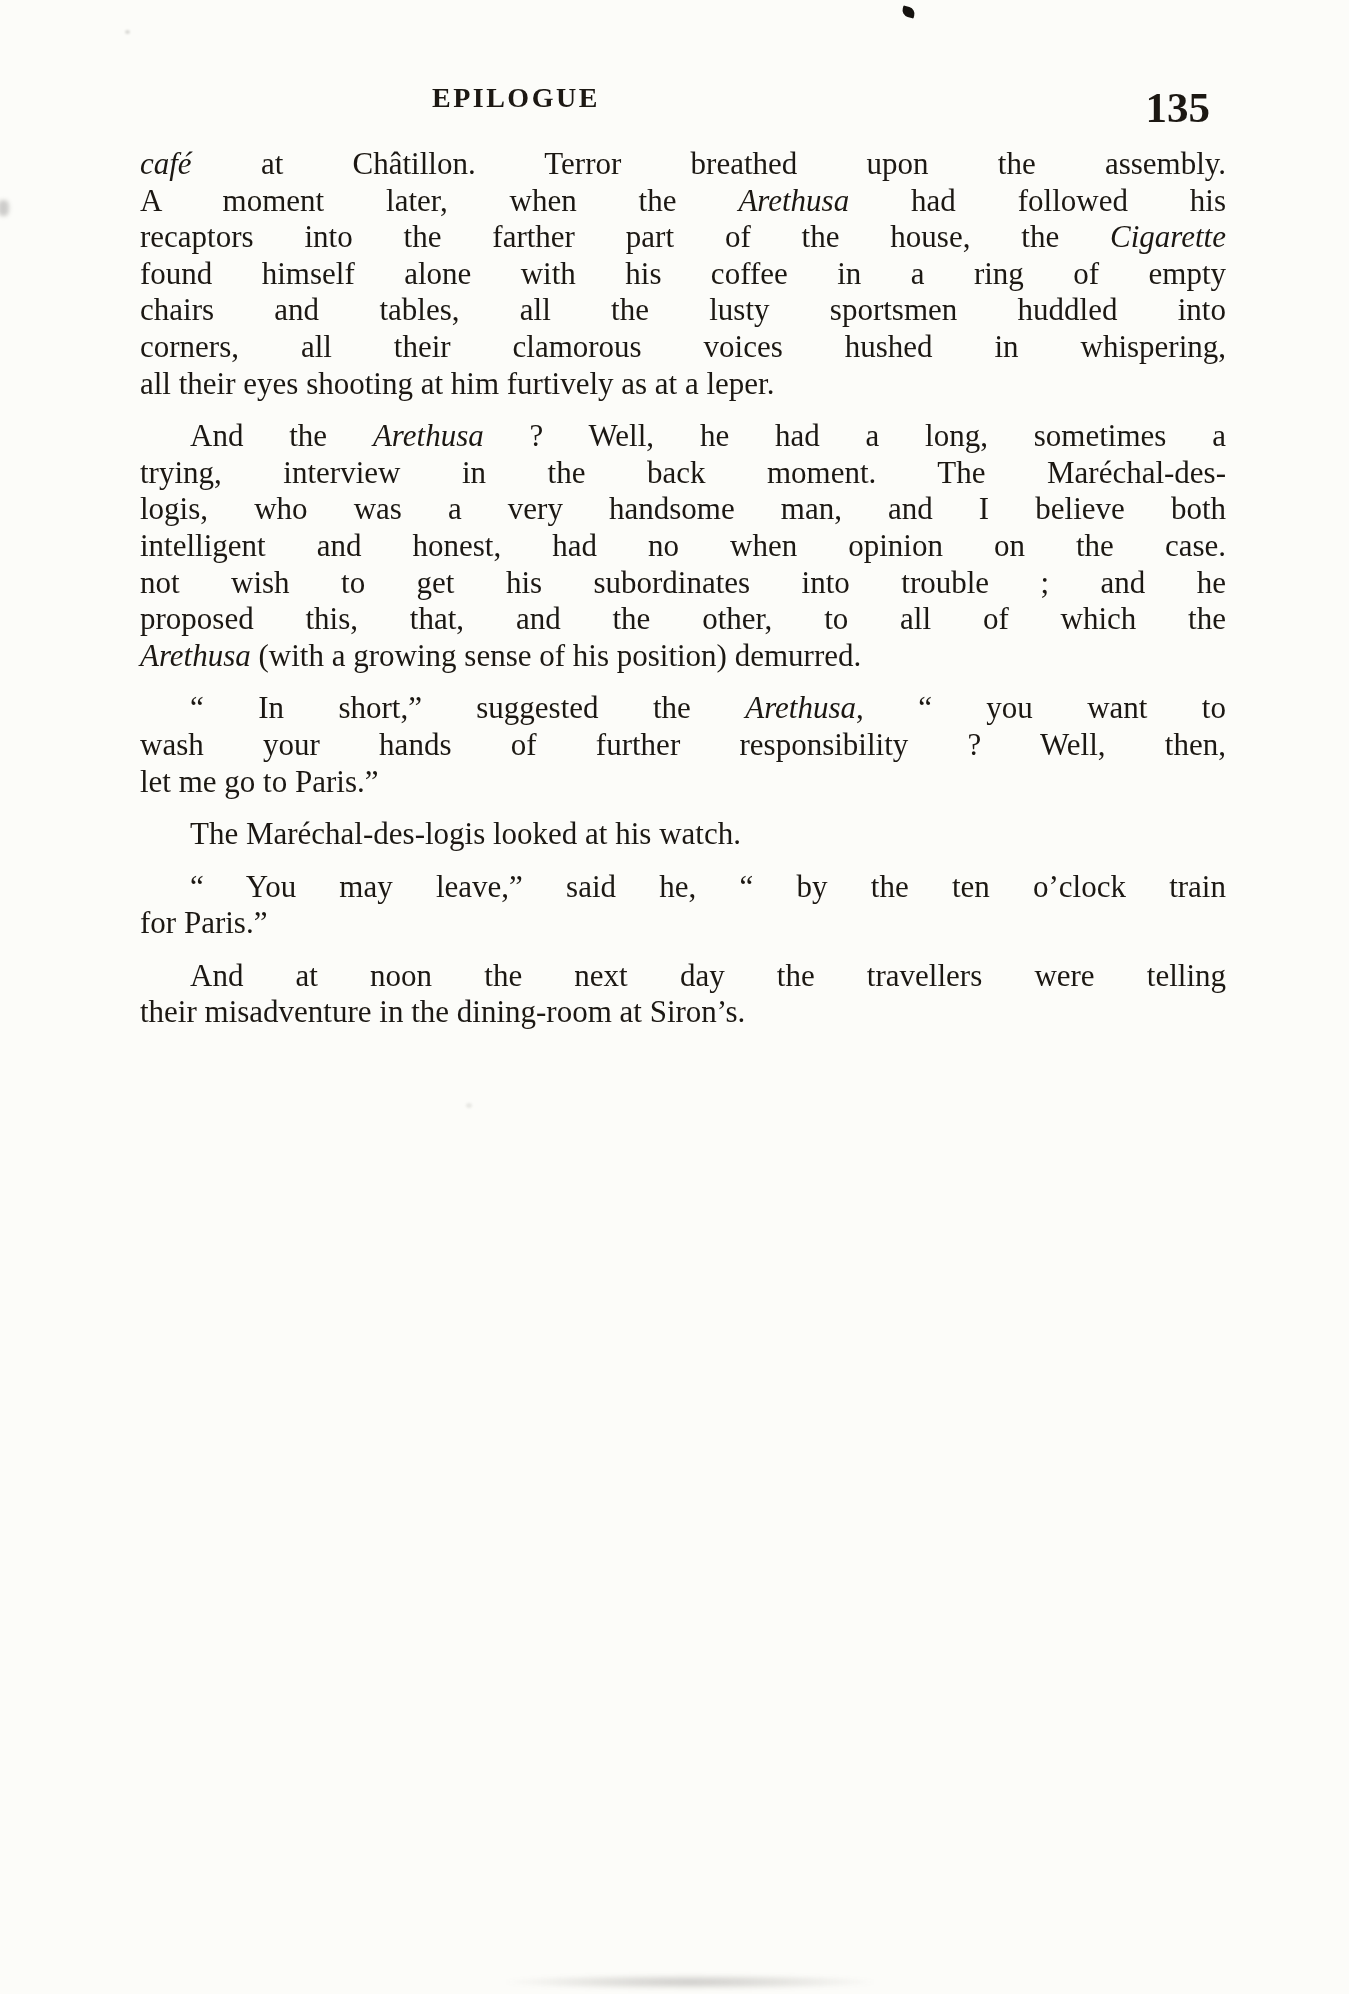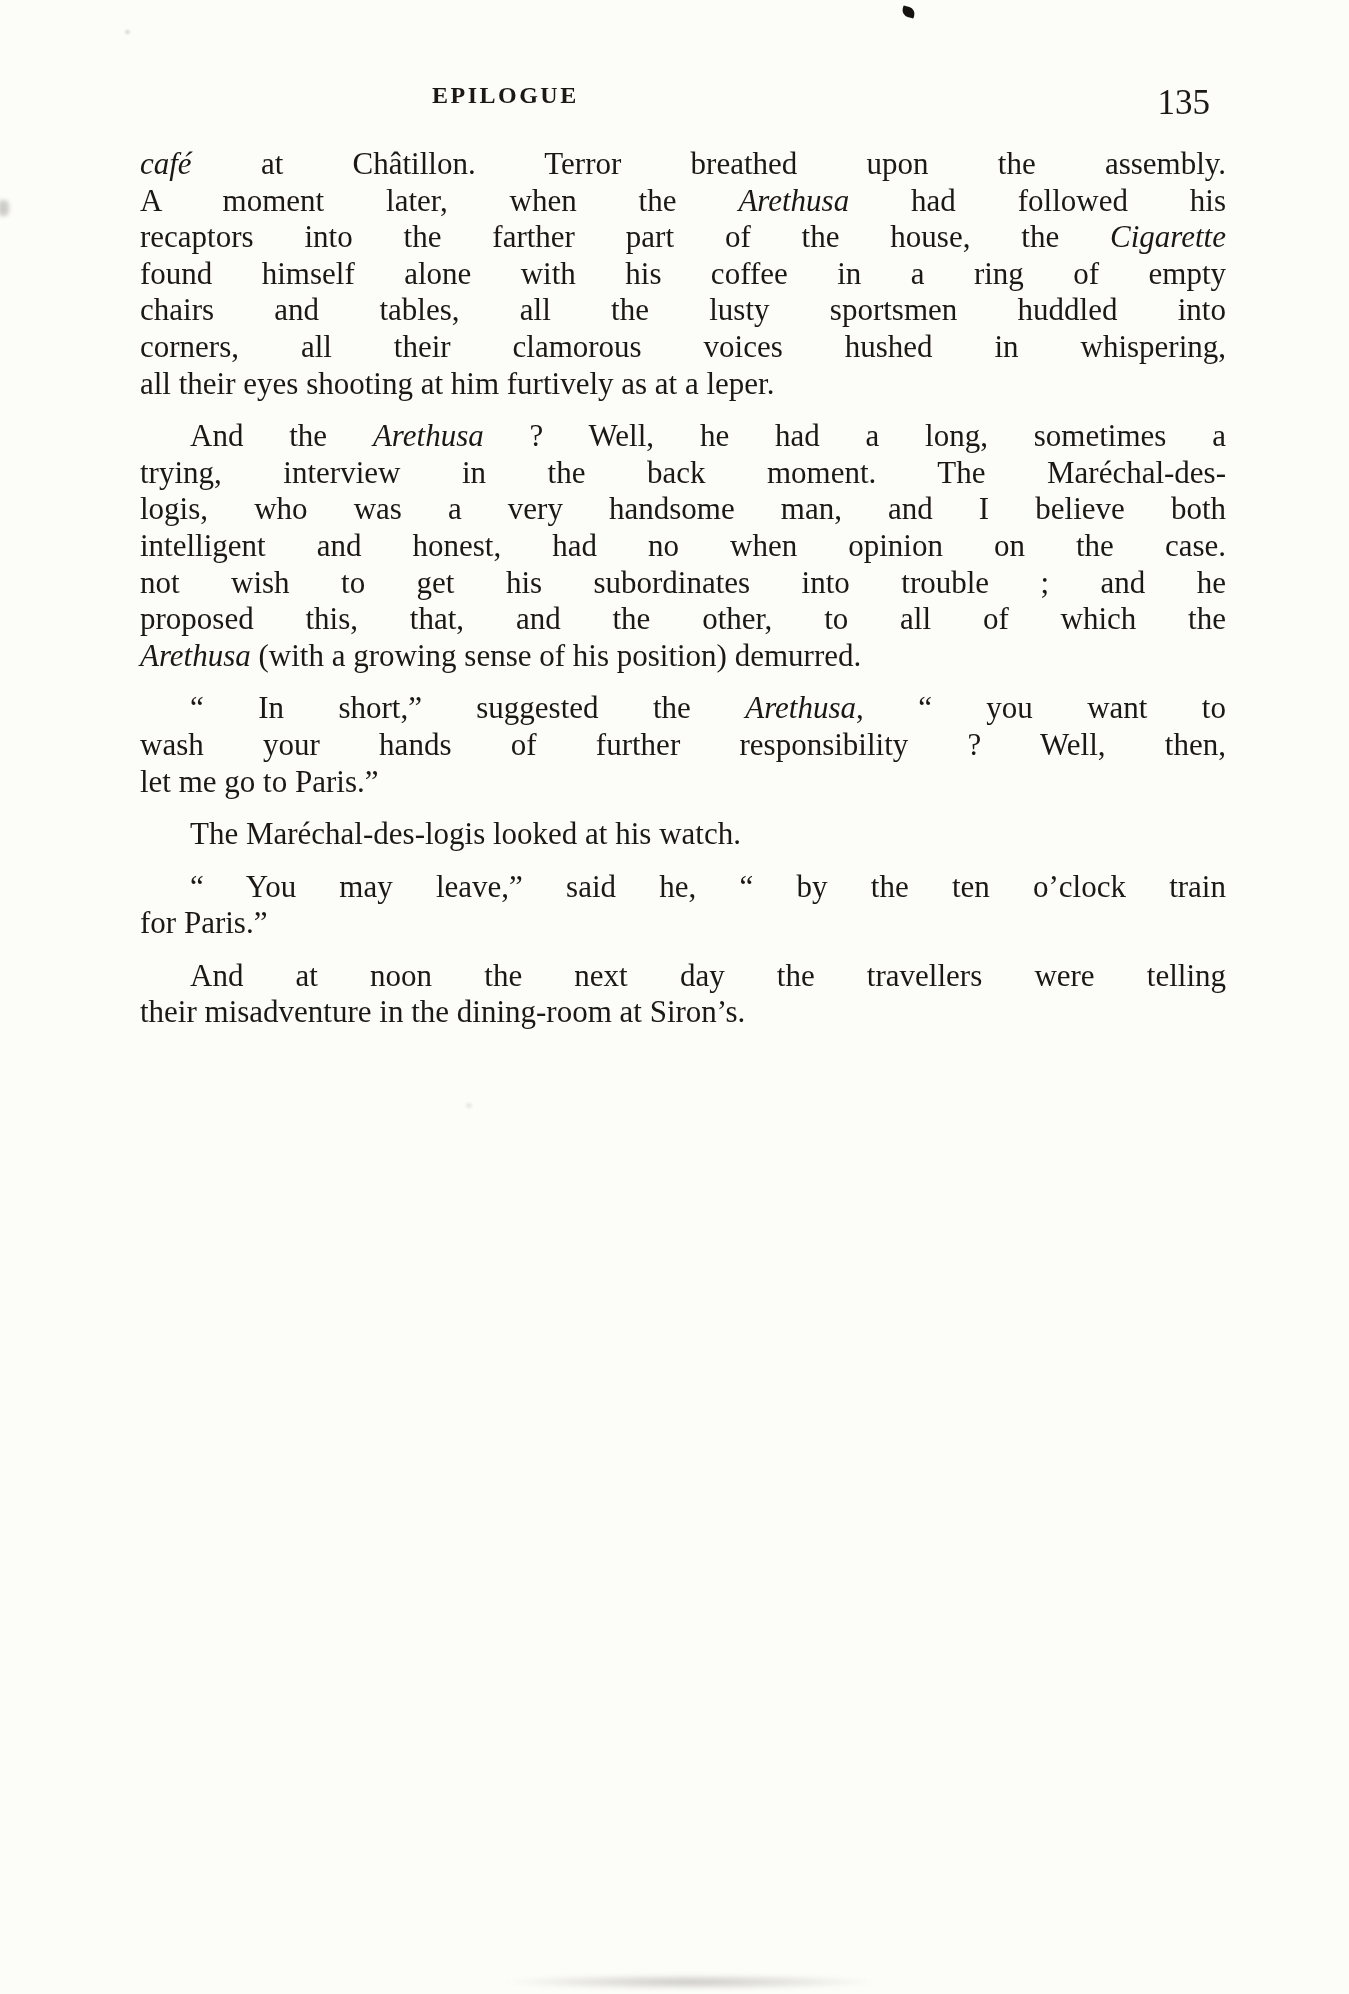--- a/index.html
+++ b/index.html
@@ -25,30 +25,30 @@
   }
   .running-head {
     position: relative;
     height: 48px;
     margin-bottom: 14px;
   }
   .head-title {
     position: absolute;
     left: 308px;
     top: 0;
-    font-size: 24px;
+    font-size: 28px;
     font-weight: bold;
     letter-spacing: 2.5px;
   }
   .head-num {
     position: absolute;
     right: 32px;
     top: 1px;
-    font-size: 35px;
-    font-weight: normal;
+    font-size: 43px;
+    font-weight: bold;
   }
   .body-text {
     font-size: 31px;
     line-height: 36.6px;
   }
   .para { margin: 16px; }
   .line {
     text-align: justify;
     text-align-last: justify;
     -moz-text-align-last: justify;

